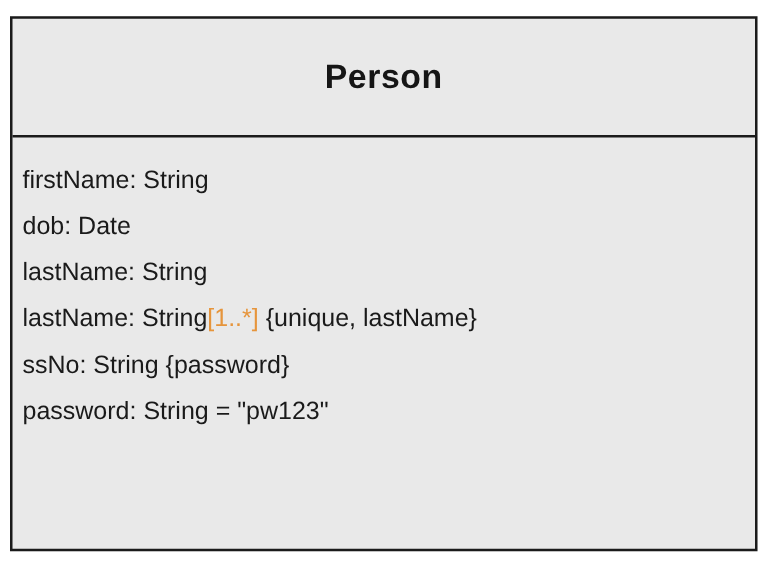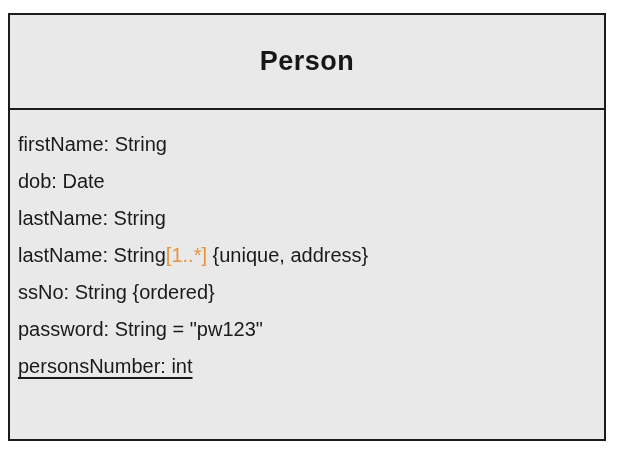--- a/index.html
+++ b/index.html
@@ -63,20 +63,19 @@
   <div class="uml-class">
 
     <div class="uml-class-header">
       <span class="uml-class-title">Person</span>
     </div>
 
     <div class="uml-attributes">
       <div class="uml-attribute">firstName: String</div>
       <div class="uml-attribute">dob: Date</div>
       <div class="uml-attribute">lastName: String</div>
-      <div class="uml-attribute"><span>lastName: String</span><span class="multiplicity">[1..*]</span><span> {unique, address}</span></div>
-      <div class="uml-attribute">ssNo: String {ordered}</div>
+      <div class="uml-attribute"><span>lastName: String</span><span class="multiplicity">[1..*]</span><span> {unique, lastName}</span></div>
+      <div class="uml-attribute">ssNo: String {password}</div>
       <div class="uml-attribute">password: String = "pw123"</div>
-      <div class="uml-attribute"><span class="static-attr">personsNumber: int</span></div>
     </div>
 
   </div>
 </div>
 
 </body></html>

